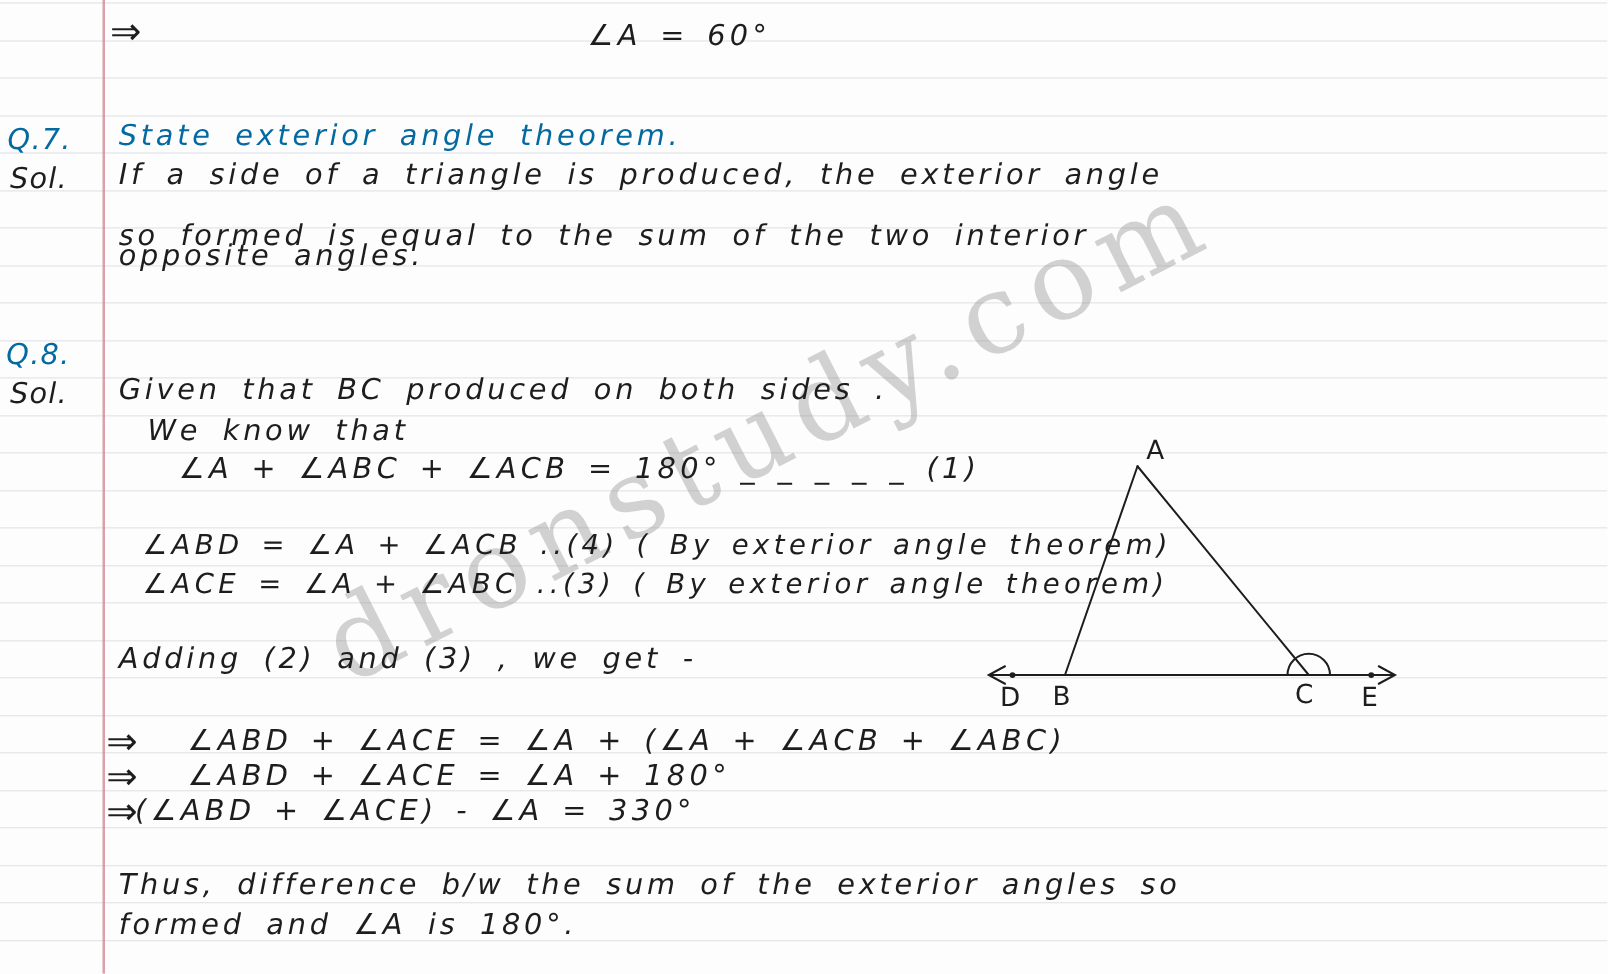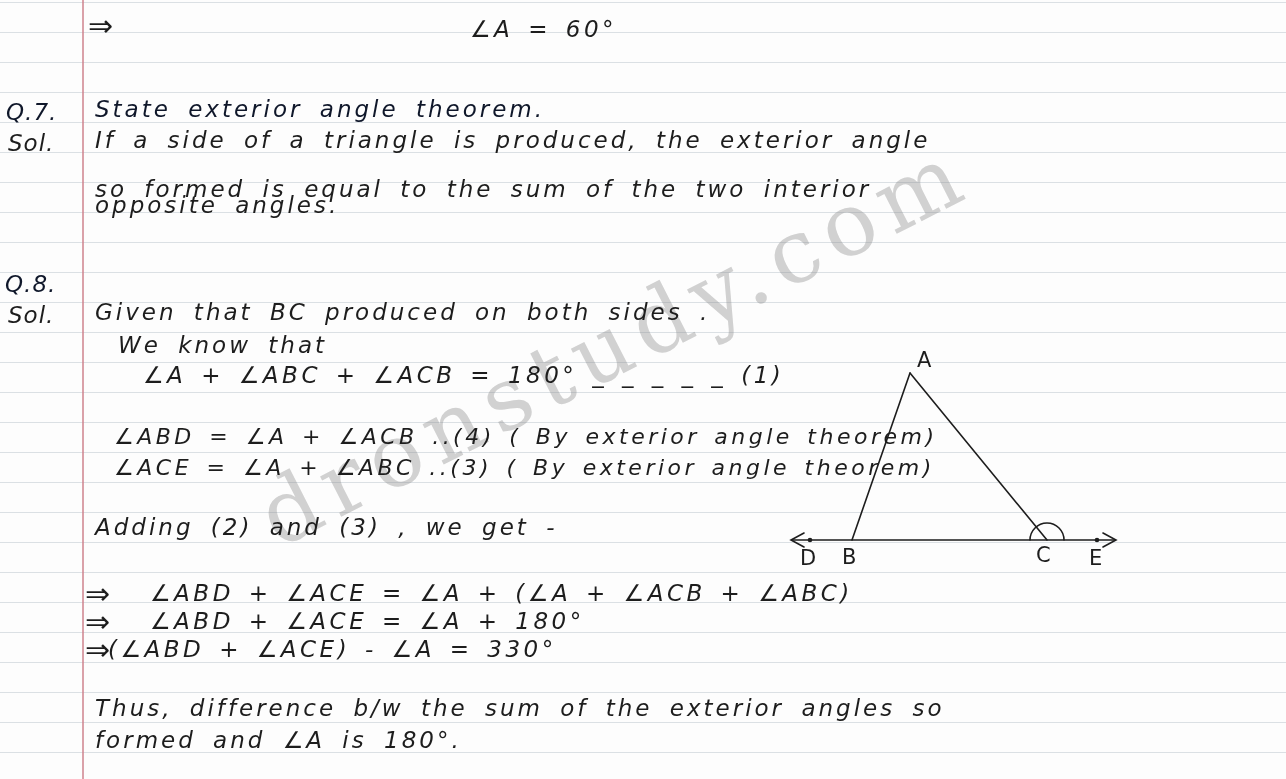--- a/index.html
+++ b/index.html
@@ -32,21 +32,21 @@
   }
   .hw{
     position:absolute;
     font-style:italic;
     font-size:23px;
     letter-spacing:3px;word-spacing:7px;
     white-space:nowrap;
     color:#1d1d1d;
   }
   .math{letter-spacing:3.5px;word-spacing:4px;}
-  .blue{color:#0f172a;}
+  .blue{color:#0369a1;}
   .big-arrow{font-size:30px;font-style:normal;letter-spacing:0;}
   .diagram{position:absolute;left:770px;top:330px;width:380px;height:250px;}
   .diagram svg{position:absolute;left:0;top:0;}
   .vlabel{
     position:absolute;font-style:normal;font-size:21px;
     letter-spacing:0;color:#1d1d1d;
   }
 </style>
 </head>
 <body>

